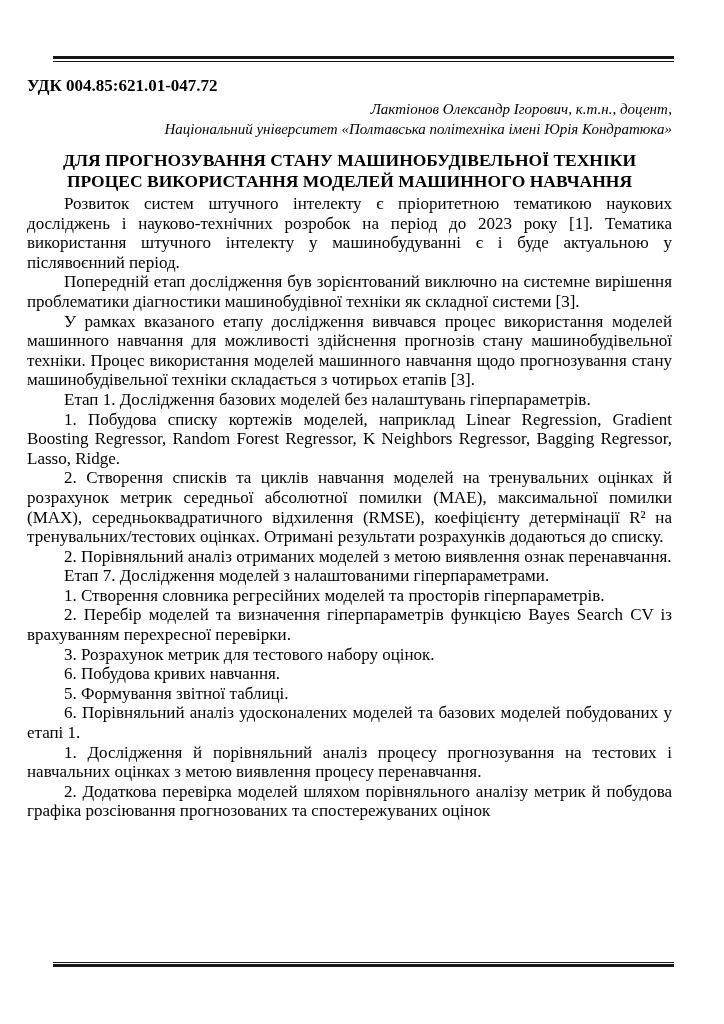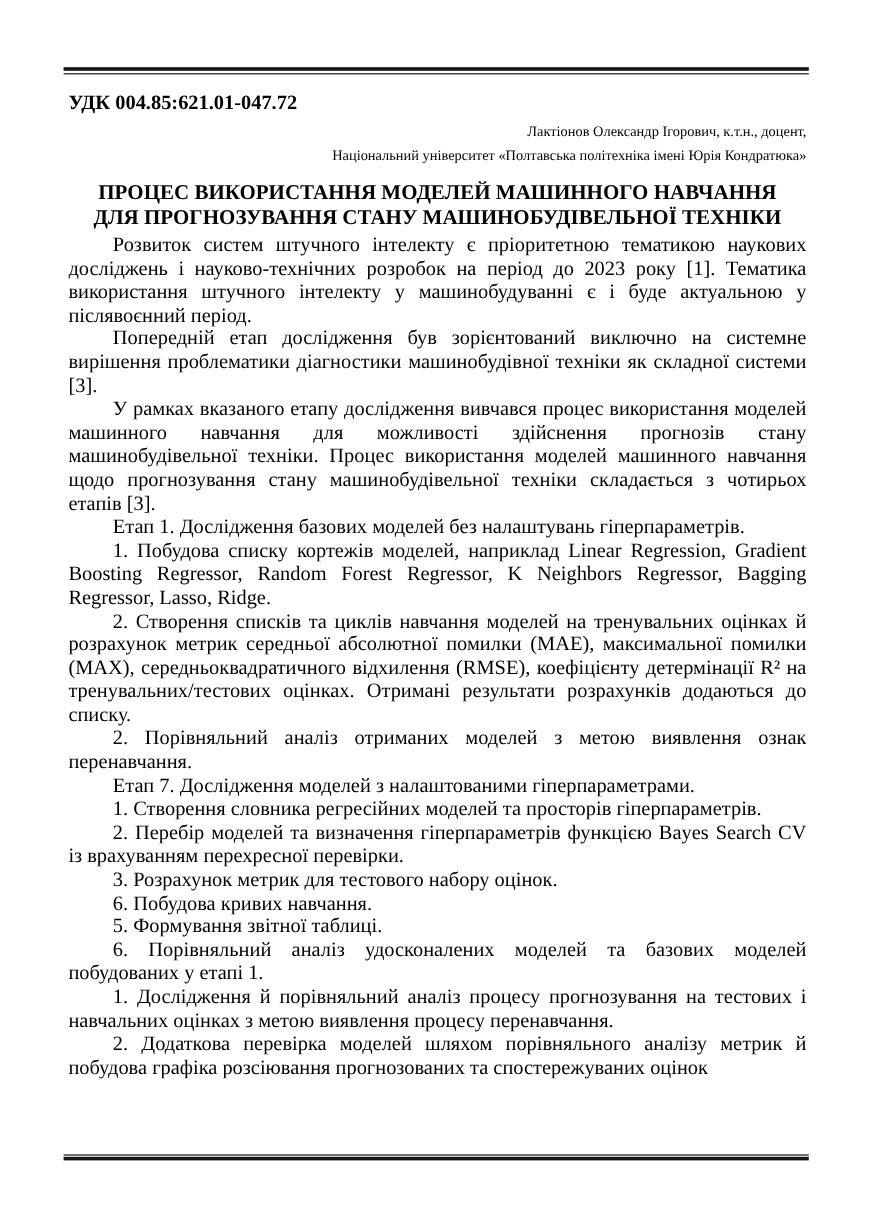--- a/index.html
+++ b/index.html
@@ -29,32 +29,33 @@
   .rule-bottom {
     position: absolute;
     top: 962px;
     left: 53px;
     right: 50px;
     height: 1px;
     border-top: 1px solid #161616;
     border-bottom: 3px solid #161616;
   }
   .content {
-    padding-left: 57px;
+    padding-left: 27px;
     padding-right: 52px;
   }
   .udc {
     margin-top: 13px;
     font-size: 17px;
     font-weight: bold;
     line-height: 21px;
   }
   .byline {
     margin-top: 3px;
-    font-size: 12px;
+    font-style: italic;
+    font-size: 15px;
     line-height: 20px;
     text-align: right;
   }
   .byline .line {
     display: block;
   }
   .paper-title {
     margin-top: 11px;
     font-size: 17.5px;
     font-weight: bold;
@@ -88,22 +89,22 @@
   <div class="content">
 
     <div class="udc">УДК 004.85:621.01-047.72</div>
 
     <div class="byline">
       <span class="line">Лактіонов Олександр Ігорович, к.т.н., доцент,</span>
       <span class="line">Національний університет «Полтавська політехніка імені Юрія Кондратюка»</span>
     </div>
 
     <h1 class="paper-title" style="margin:11px 0 0 0;">
+      <span class="line">ДЛЯ ПРОГНОЗУВАННЯ СТАНУ МАШИНОБУДІВЕЛЬНОЇ ТЕХНІКИ</span>
       <span class="line">ПРОЦЕС ВИКОРИСТАННЯ МОДЕЛЕЙ МАШИННОГО НАВЧАННЯ</span>
-      <span class="line">ДЛЯ ПРОГНОЗУВАННЯ СТАНУ МАШИНОБУДІВЕЛЬНОЇ ТЕХНІКИ</span>
     </h1>
 
     <div class="body-clip">
 
     <p class="para">Розвиток систем штучного інтелекту є пріоритетною тематикою наукових досліджень і науково-технічних розробок на період до 2023 року [1]. Тематика використання штучного інтелекту у машинобудуванні є і буде актуальною у післявоєнний період.</p>
         <p class="para">Попередній етап дослідження був зорієнтований виключно на системне вирішення проблематики діагностики машинобудівної техніки як складної системи [3].</p>
         <p class="para">У рамках вказаного етапу дослідження вивчався процес використання моделей машинного навчання для можливості здійснення прогнозів стану машинобудівельної техніки. Процес використання моделей машинного навчання щодо прогнозування стану машинобудівельної техніки складається з чотирьох етапів [3].</p>
         <p class="para">Етап 1. Дослідження базових моделей без налаштувань гіперпараметрів.</p>
         <p class="para">1. Побудова списку кортежів моделей, наприклад Linear Regression, Gradient Boosting Regressor, Random Forest Regressor, K Neighbors Regressor, Bagging Regressor, Lasso, Ridge.</p>
         <p class="para">2. Створення списків та циклів навчання моделей на тренувальних оцінках й розрахунок метрик середньої абсолютної помилки (MAE), максимальної помилки (MAX), середньоквадратичного відхилення (RMSE), коефіцієнту детермінації R² на тренувальних/тестових оцінках. Отримані результати розрахунків додаються до списку.</p>

